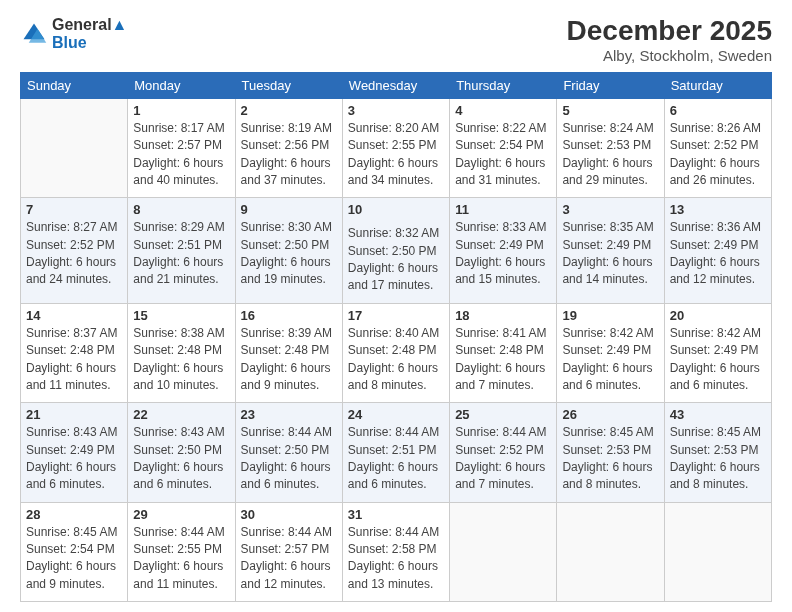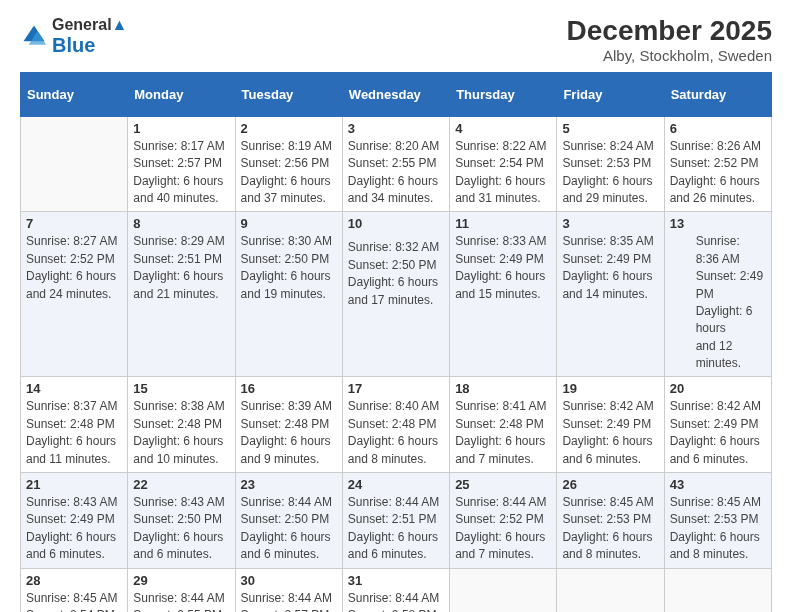--- a/index.html
+++ b/index.html
@@ -49,23 +49,23 @@
       flex: 1;
       border: 1px solid #ccc;
       border-collapse: collapse;
       width: 100%;
       table-layout: fixed;
     }
     .calendar th {
       background: #2b6cb8;
       color: #fff;
       text-align: left;
-      padding: 14px 6px;
+      padding: 5px 6px;
       font-size: 13px;
-      font-weight: bold;
+      font-weight: normal;
       border: 1px solid #2b6cb8;
     }
     .calendar td {
       vertical-align: top;
       padding: 4px 5px;
       border: 1px solid #ccc;
       font-size: 10.5px;
       color: #333;
       height: 82px;
     }
@@ -93,21 +93,21 @@
 
 <div class="page">
   <div class="header">
     <div class="logo">
       <svg class="logo-icon" viewBox="0 0 32 32">
         <polygon points="16,4 28,22 4,22" fill="#1a6fba"></polygon>
         <polygon points="20,10 30,26 10,26" fill="#3a9ad9" opacity="0.7"></polygon>
       </svg>
       <div>
         <div style="font-size:16px;font-weight:bold;color:#333;line-height:1.1;">General<span style="color:#1a6fba;">▲</span></div>
-        <div style="font-size:20px;font-weight:bold;color:#1a6fba;line-height:1.1;">Blue</div>
+        <div style="font-size:16px;font-weight:bold;color:#1a6fba;line-height:1.1;">Blue</div>
       </div>
     </div>
     <div class="title-block">
       <div class="main-title">December 2025</div>
       <div class="subtitle">Alby, Stockholm, Sweden</div>
     </div>
   </div>
 
   <table class="calendar">
     <thead>
@@ -205,21 +205,21 @@
           </td>
           <td>
             <span class="day-num">3</span>
             <div class="day-info" style="white-space: pre-line;">Sunrise: 8:35 AM
 Sunset: 2:49 PM
 Daylight: 6 hours
 and 14 minutes.</div>
           </td>
           <td>
             <span class="day-num">13</span>
-            <div class="day-info" style="white-space: pre-line; margin-left: 26px;">Sunrise: 8:36 AM
+            <div class="day-info" style="white-space: pre-line;">Sunrise: 8:36 AM
 Sunset: 2:49 PM
 Daylight: 6 hours
 and 12 minutes.</div>
           </td>
         </tr>
         <tr>
           <td>
             <span class="day-num">14</span>
             <div class="day-info" style="white-space: pre-line;">Sunrise: 8:37 AM
 Sunset: 2:48 PM

